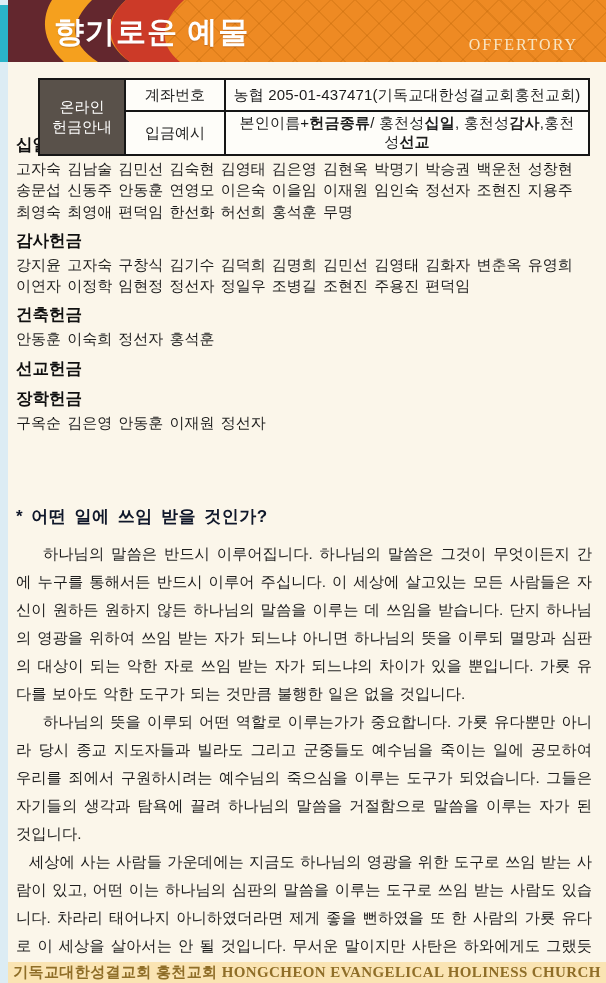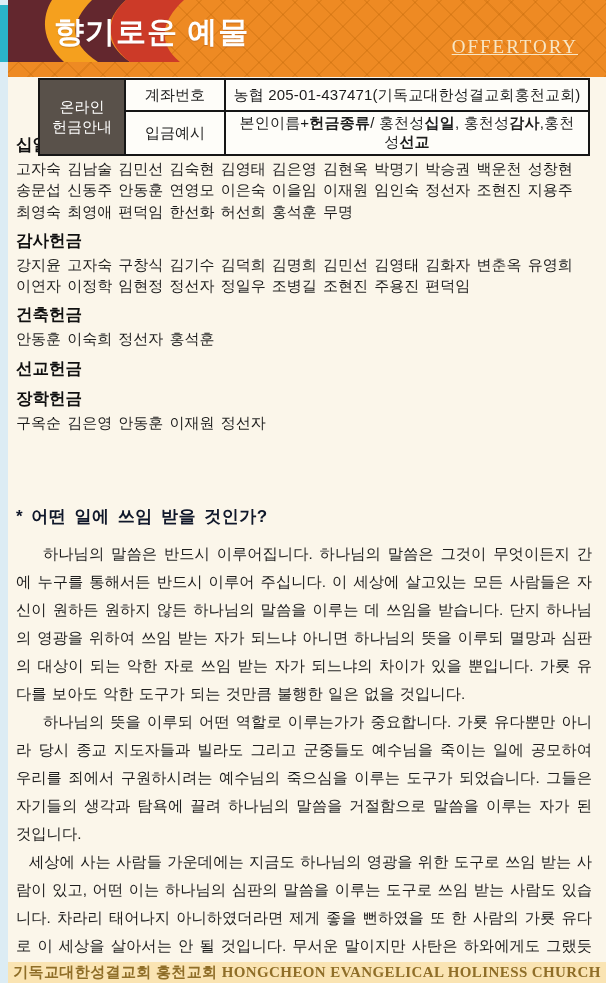--- a/index.html
+++ b/index.html
@@ -11,37 +11,37 @@
     color:#1c1c1c;
   }
   .page{position:absolute;inset:0;}
 
   
   .edge-light{position:absolute;left:0;top:0;bottom:0;width:8px;background:#dcecf4;}
   .edge-teal{position:absolute;left:0;top:5px;width:8px;height:57px;background:#2ab4c8;z-index:4;}
 
   
   .header{
-    position:absolute;left:8px;right:0;top:0;height:77px;
+    position:absolute;left:8px;right:0;top:0;height:62px;
     background:
       repeating-linear-gradient(45deg, rgba(176,92,0,.22) 0 1.5px, transparent 1.5px 17px),
       repeating-linear-gradient(-45deg, rgba(176,92,0,.22) 0 1.5px, transparent 1.5px 17px),
       #ee8a23;
     padding-left: 36px;
   }
   .ribbons{position:absolute;left:0;top:0;display:block;}
   .title{
     position:absolute;left:46px;top:12px;margin:0;z-index:2;
     font-size:30px;font-weight:bold;color:#ffffff;letter-spacing:1px;
     text-shadow:0 1px 1px rgba(90,30,20,.25);
   }
   .subtitle{
     position:absolute;right:28px;top:36px;z-index:2;
     font-family:"Liberation Serif",serif;
-    font-size:19px;color:#f8e6c4;letter-spacing:2px;text-decoration:underline;
+    font-size:16px;color:#f8e6c4;letter-spacing:2px;
   }
 
   
   .account{
     position:absolute;left:38px;top:78px;width:552px;
     border-collapse:collapse;font-size:15px;z-index:2;
   }
   .account td{
     border:2px solid #161616;text-align:center;
     padding:2px 6px;height:26px;background:#fefdf9;color:#1c1c1c;

